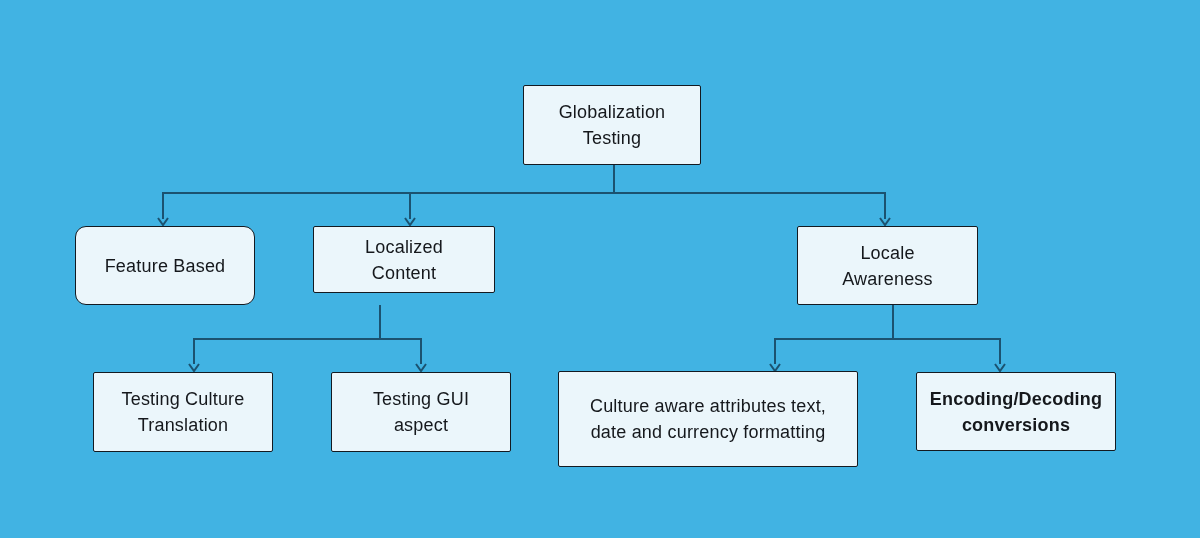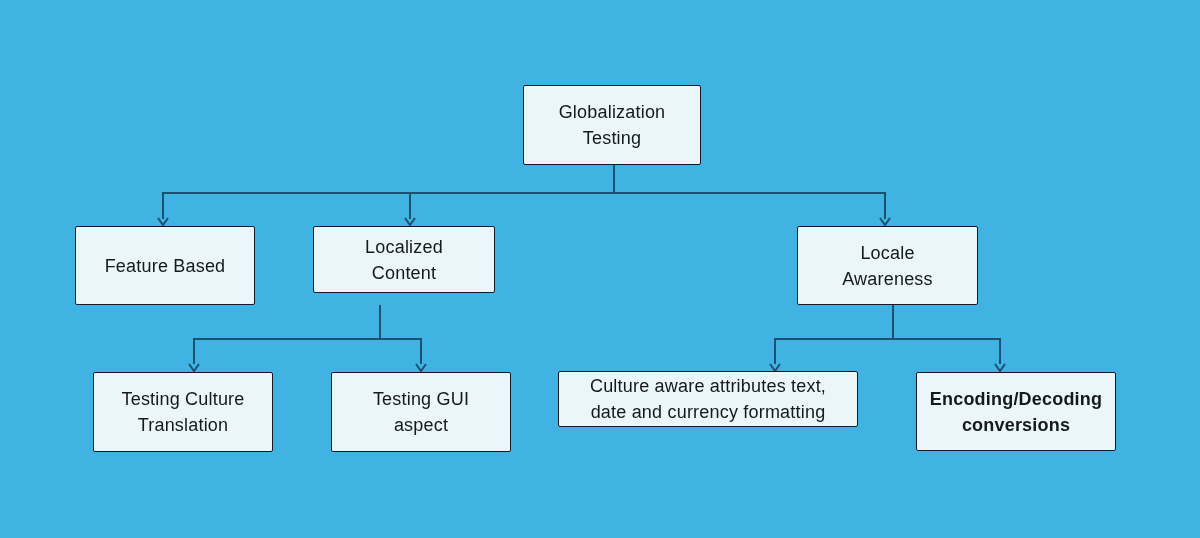--- a/index.html
+++ b/index.html
@@ -85,21 +85,21 @@
     <path class="edge" d="M775 364 V339 H1000 V364"></path>
     <path class="arrowhead" d="M770 364 L775 371 L780 364"></path>
     <path class="arrowhead" d="M995 364 L1000 371 L1005 364"></path>
   </svg>
 
   <div class="node" style="left:523px; top:85px; width:178px; height:80px;">
     <span class="node-label">Globalization
 Testing</span>
   </div>
 
-  <div class="node" style="left:75px; top:226px; width:180px; height:79px;">
+  <div class="node" style="left:75px; top:226px; width:180px; height:79px;border-radius:11px;">
     <span class="node-label">Feature Based</span>
   </div>
 
   <div class="node" style="left:313px; top:226px; width:182px; height:67px;">
     <span class="node-label">Localized
 Content</span>
   </div>
 
   <div class="node" style="left:797px; top:226px; width:181px; height:79px;">
     <span class="node-label">Locale Awareness</span>
@@ -108,21 +108,21 @@
   <div class="node" style="left:93px; top:372px; width:180px; height:80px;">
     <span class="node-label">Testing Culture
 Translation</span>
   </div>
 
   <div class="node" style="left:331px; top:372px; width:180px; height:80px;">
     <span class="node-label">Testing GUI
 aspect</span>
   </div>
 
-  <div class="node" style="left:558px; top:371px; width:300px; height:56px;">
+  <div class="node" style="left:558px; top:371px; width:300px; height:96px;">
     <span class="node-label">Culture aware attributes text,
 date and currency formatting</span>
   </div>
 
   <div class="node" style="left:916px; top:372px; width:200px; height:79px;font-weight:bold;">
     <span class="node-label">Encoding/Decoding
 conversions</span>
   </div>
 
 </div>

